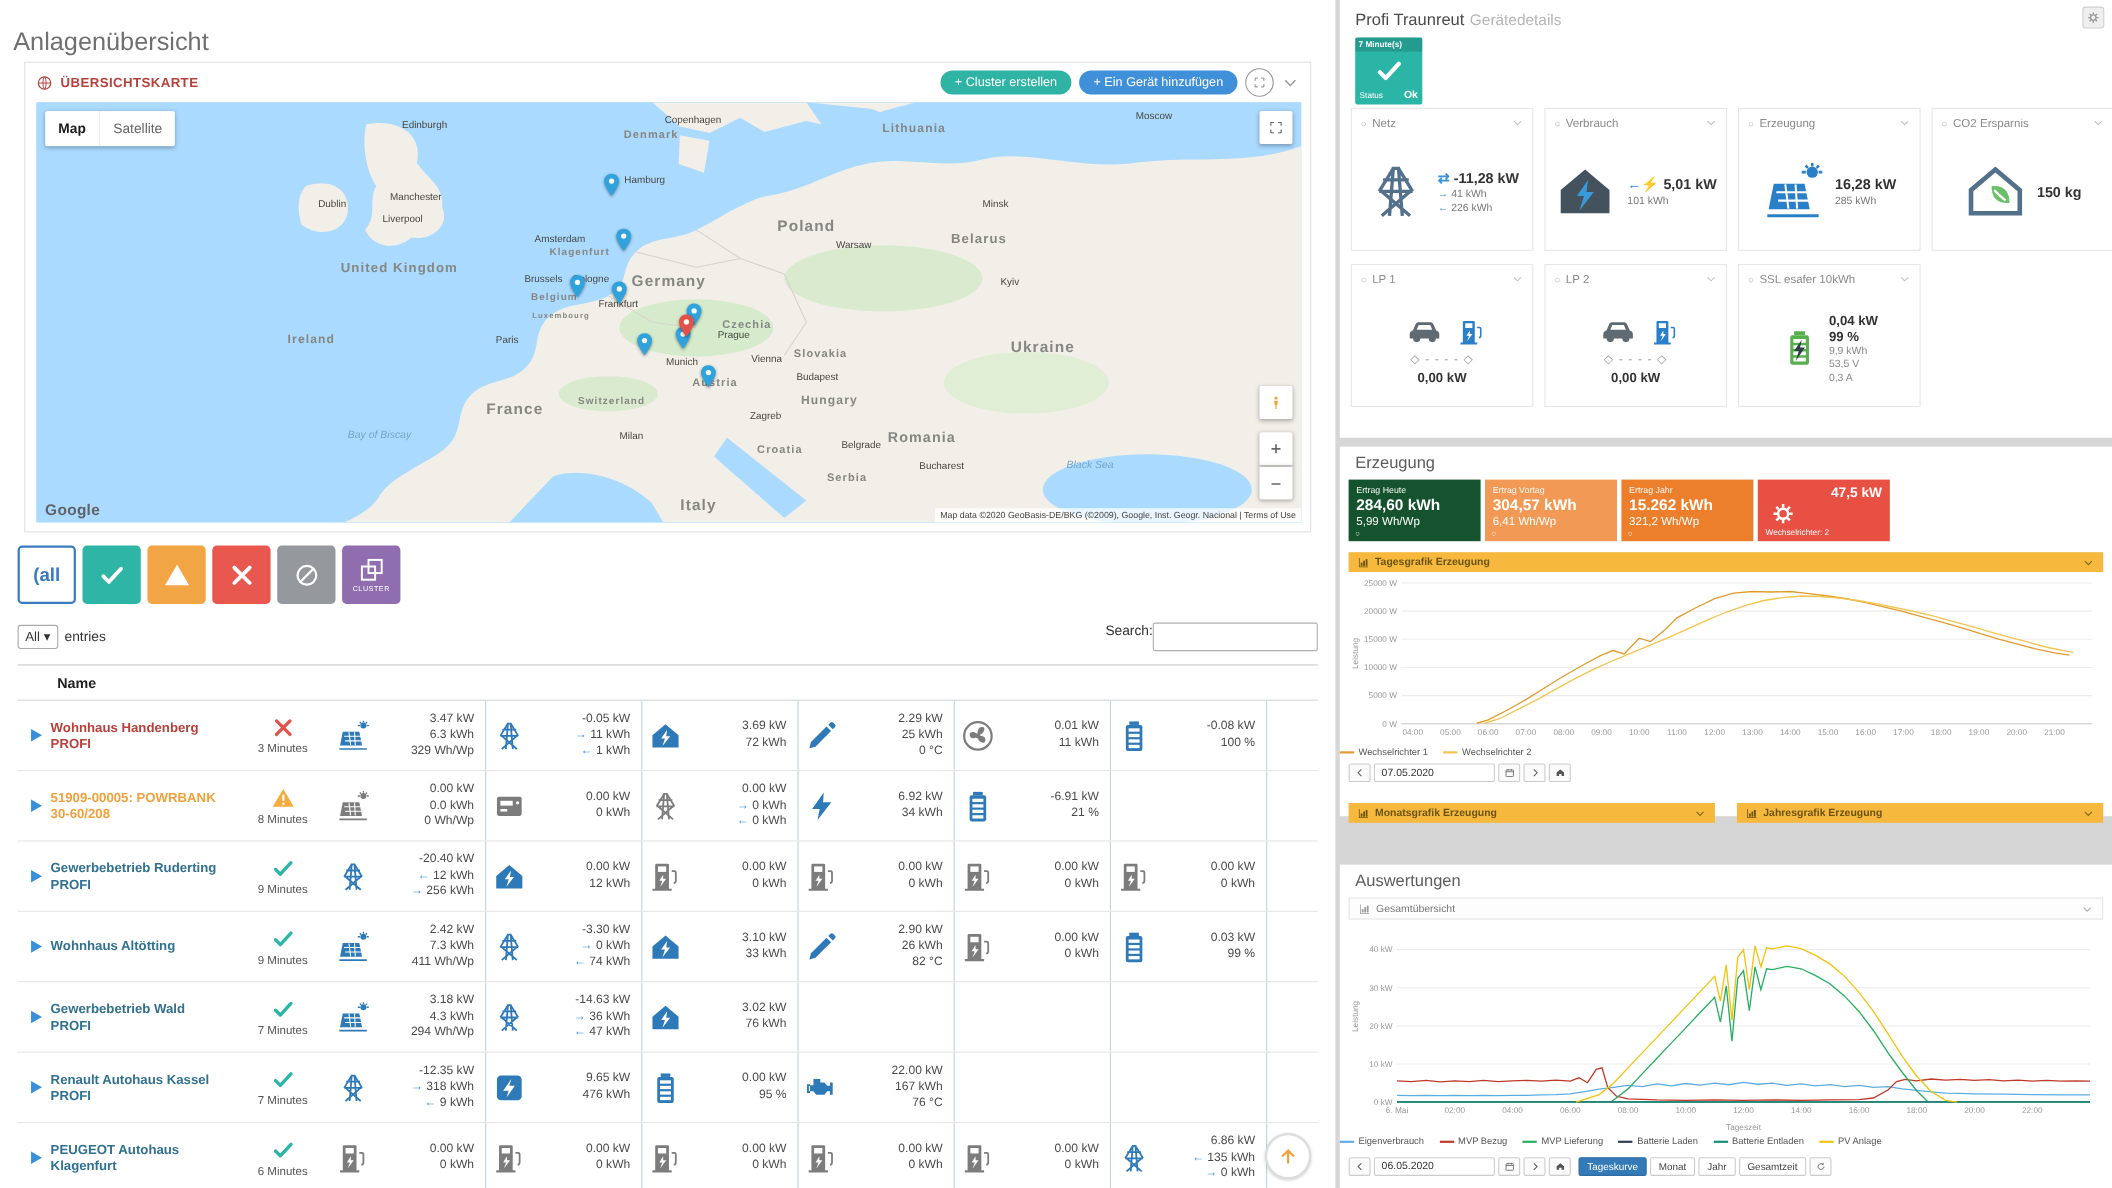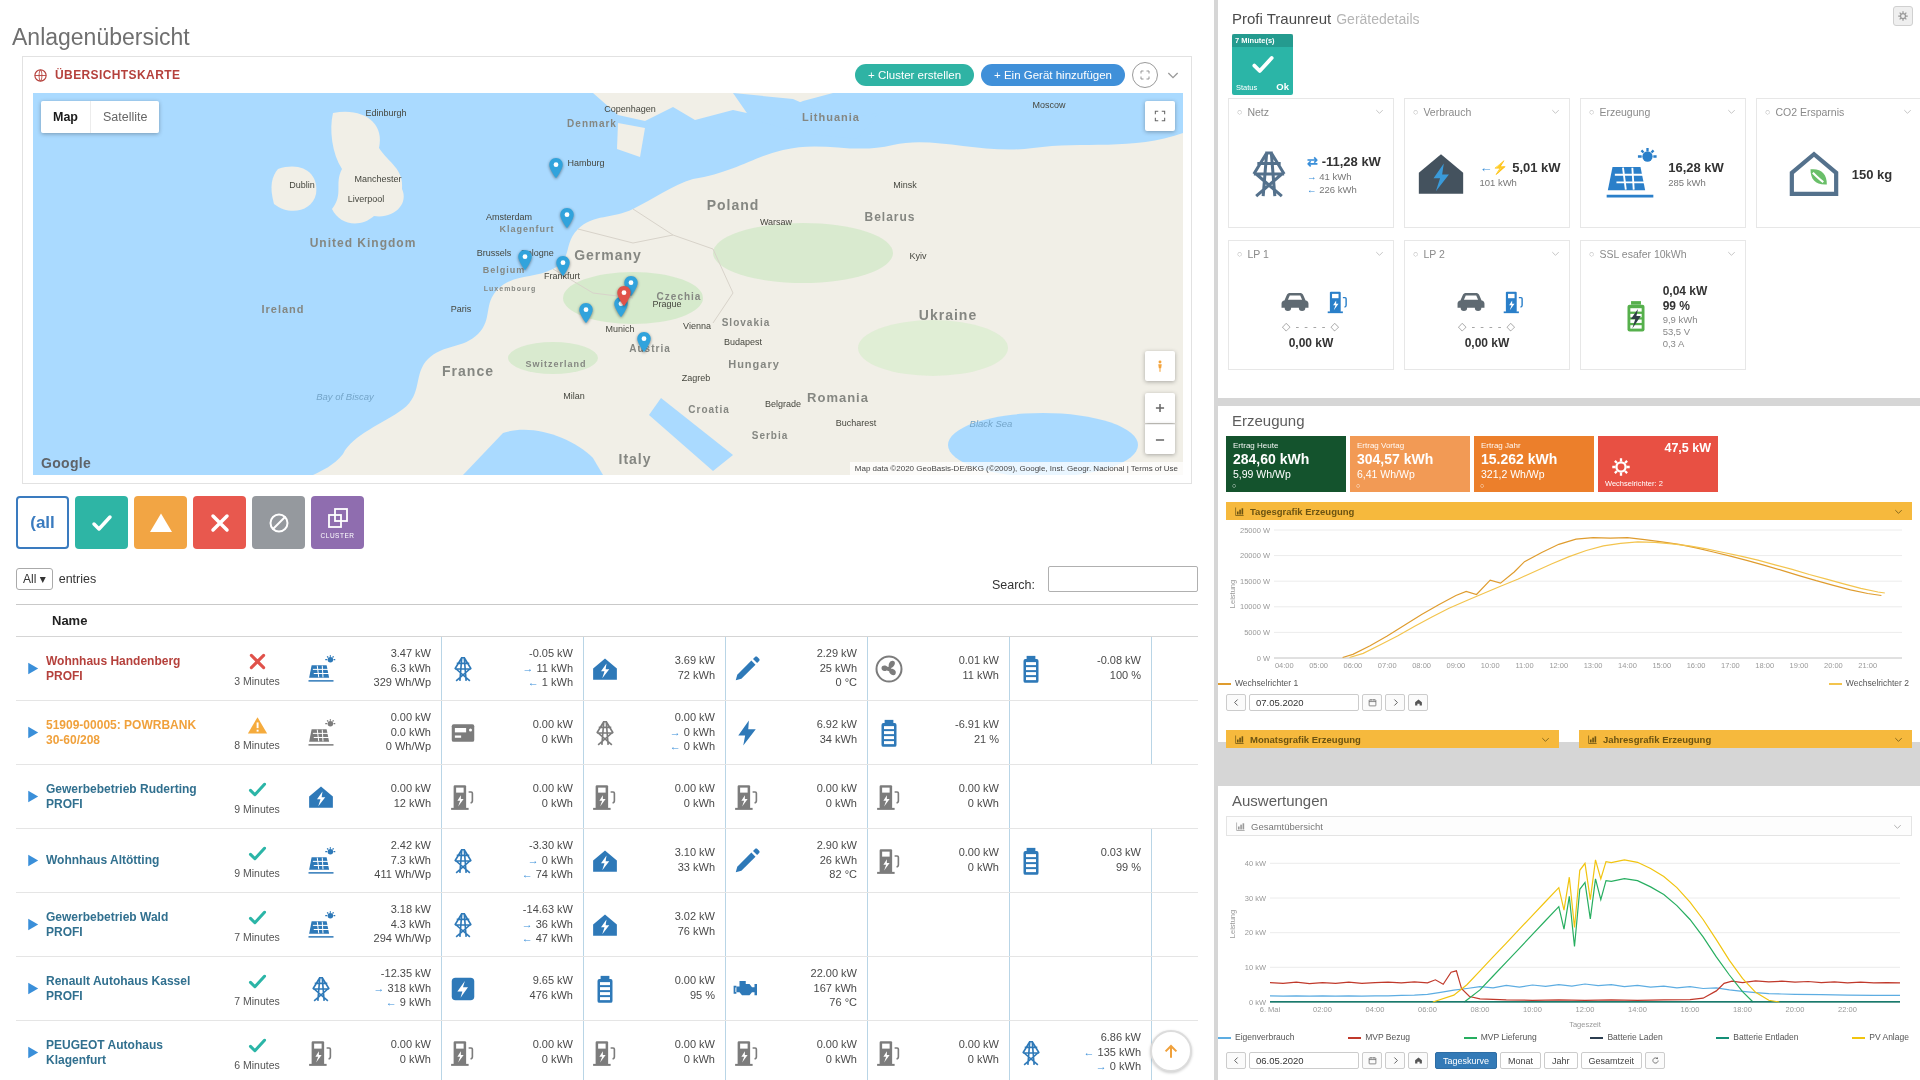--- a/index.html
+++ b/index.html
@@ -41,21 +41,21 @@
 #glogo{position:absolute;left:8px;bottom:4px;font-size:14px;font-weight:bold;color:#5f6368;letter-spacing:.3px}
 #attrib{position:absolute;right:0;bottom:0;font-size:8px;color:#444;background:rgba(255,255,255,.75);padding:2px 5px}
 #filters{position:absolute;left:16px;top:496px;display:flex;gap:6px}
 .fbtn{width:53px;height:53px;border-radius:4px;color:#fff;display:flex;flex-direction:column;align-items:center;justify-content:center;gap:2px}
 .fbtn svg{width:24px;height:24px}
 .fbtn.fall{background:#fff;border:2px solid #3a7bbf;color:#3a7bbf;font-size:17px;font-weight:bold}
 .fcap{font-size:6.5px;letter-spacing:.5px}
 #controls{position:absolute;left:16px;right:16px;top:566px;display:flex;align-items:center}
 .selbox{border:1px solid #aaa;border-radius:3px;font-size:12px;color:#333;padding:3px 6px;background:#fff}
 #entries-label{font-size:12.5px;color:#333;margin-left:6px}
-#search-wrap{margin-left:auto;display:flex;align-items:flex-end;gap:13px}
+#search-wrap{margin-left:auto;display:flex;align-items:flex-start;gap:0}
 #search-wrap label{font-size:12.5px;color:#333}
 #search-input{width:150px;height:26px;border:1px solid #b0b0b0;border-radius:2px;padding:0 6px;font-size:12px}
 #tbl{position:absolute;left:16px;right:16px;top:604px;border-top:1px solid #c9c9c9}
 .tbl-head{height:32px;border-bottom:1px solid #d5d5d5;display:flex;align-items:center;padding-left:36px;font-size:13px;font-weight:bold;color:#222}
 .trow{height:64px;border-bottom:1px solid #e5e5e5;display:flex;align-items:center}
 .play{width:28px;height:28px;color:#3a8fd9;margin-left:2px;flex:0 0 28px}
 .play svg{width:17px;height:17px;margin:auto}
 .rname{flex:0 0 168px;font-size:12px;font-weight:bold;line-height:1.25;padding-right:6px}
 .rstatus{flex:0 0 86px;display:flex;flex-direction:column;align-items:center;gap:3px}
 .sic{width:21px;height:21px}
@@ -110,21 +110,21 @@
 .ts{font-size:10.5px;margin-top:1px}
 .tdot{position:absolute;left:6px;bottom:3px;font-size:7px;opacity:.9}
 .tile.gear .tv{position:absolute;top:5px;right:7px;font-size:12.5px;margin:0}
 .gear-ic{position:absolute;left:12px;top:20px;width:22px;height:22px;color:#fff}
 .tile.gear .ts{position:absolute;left:7px;bottom:4px;font-size:7.5px;margin:0}
 .ybar{position:absolute;left:8px;right:8px;height:18px;background:#f6b93d;color:#6b5312;display:flex;align-items:center;gap:5px;padding:0 8px;font-size:9.5px;font-weight:bold}
 .bic{width:11px;height:11px}
 .ych{margin-left:auto;width:11px;height:11px;color:#7d621a}
 #daybar{top:96px}
 #chart1{position:absolute;left:8px;top:118px}
-.legend{position:absolute;left:0;right:11px;display:flex;justify-content:space-between;gap:14px;font-size:8.5px;color:#555}
+.legend{position:absolute;left:0;right:0;display:flex;justify-content:flex-start;gap:14px;font-size:8.5px;color:#555}
 #leg1{top:272px}
 .lg-sw{display:inline-block;width:13px;height:2px;vertical-align:middle;margin-right:4px}
 .cnav{position:absolute;left:8px;display:flex;gap:3px;align-items:center}
 #nav1{top:288px}
 .navb{height:17px;min-width:20px;border:1px solid #ccc;background:#fbfbfb;color:#555;display:flex;align-items:center;justify-content:center;border-radius:2px;font-size:9px;padding:0 4px}
 .navb svg{width:9px;height:9px}
 .datefield{height:17px;width:110px;border:1px solid #ccc;background:#fff;font-size:9.5px;color:#333;display:flex;align-items:center;padding:0 6px;border-radius:2px}
 #collapsed{position:absolute;left:8px;right:8px;top:324px;display:flex;gap:20px}
 .ybar2{flex:1;height:18px;background:#f6b93d;color:#6b5312;display:flex;align-items:center;gap:5px;padding:0 8px;font-size:9.5px;font-weight:bold}
 #ausw{left:1218px;top:786px;width:702px;height:356px}
@@ -575,20 +575,32 @@
  <div class="rname" style="color:#31708f">Gewerbebetrieb Ruderting PROFI</div>
  <div class="rstatus">
             <span class="sic" style="color:#2bb5a7">
               <svg class="svgic" viewBox="0 0 24 24" fill="currentColor">
                 <path d="M4 13l5 5L20 6" fill="none" stroke="currentColor" stroke-width="3.5" stroke-linecap="round" stroke-linejoin="round"></path>
               </svg>
             </span>
             <span class="mins">9 Minutes</span>
           </div>
  <div class="cells">
+            <div class="cell">
+              <span class="cic blue">
+                <svg class="svgic" viewBox="0 0 24 24" fill="currentColor">
+                  <path d="M9.5 21.5L11 3h2l1.5 18.5M7 7.5h10M5.5 12h13M11 3L5.5 12M13 3l5.5 9M6.5 21.5L17.5 12M17.5 21.5L6.5 12" fill="none" stroke="currentColor" stroke-width="1.3"></path>
+                </svg>
+              </span>
+              <span class="cv">
+                <span class="ln">-20.40 kW</span>
+                <span class="ln"><b class="arr">←</b> 12 kWh</span>
+                <span class="ln"><b class="arr">→</b> 256 kWh</span>
+              </span>
+            </div>
             <div class="cell">
               <span class="cic blue">
                 <svg class="svgic" viewBox="0 0 24 24" fill="currentColor">
                   <path d="M2.5 11.5L12 3.5l9.5 8v9h-19z"></path>
                   <path d="M13.2 7.5l-4.4 6.3h2.8l-1.8 5.6 5.6-7.2h-2.9z" fill="#fff"></path>
                 </svg>
               </span>
               <span class="cv">
                 <span class="ln">0.00 kW</span>
                 <span class="ln">12 kWh</span>

